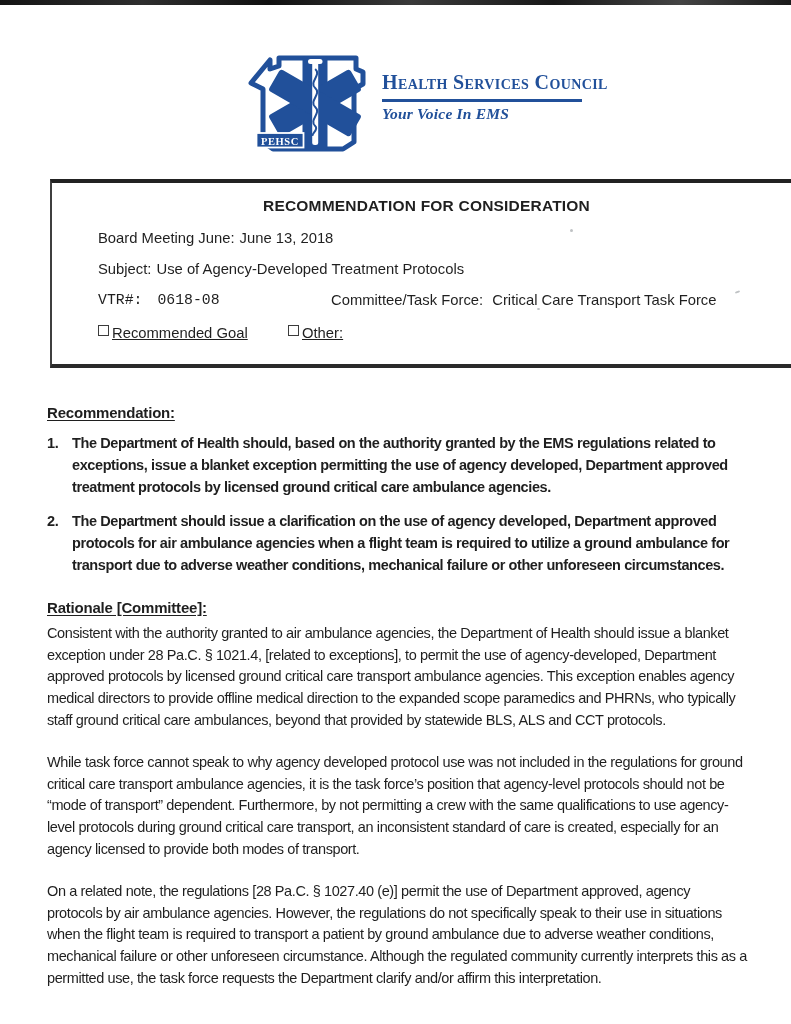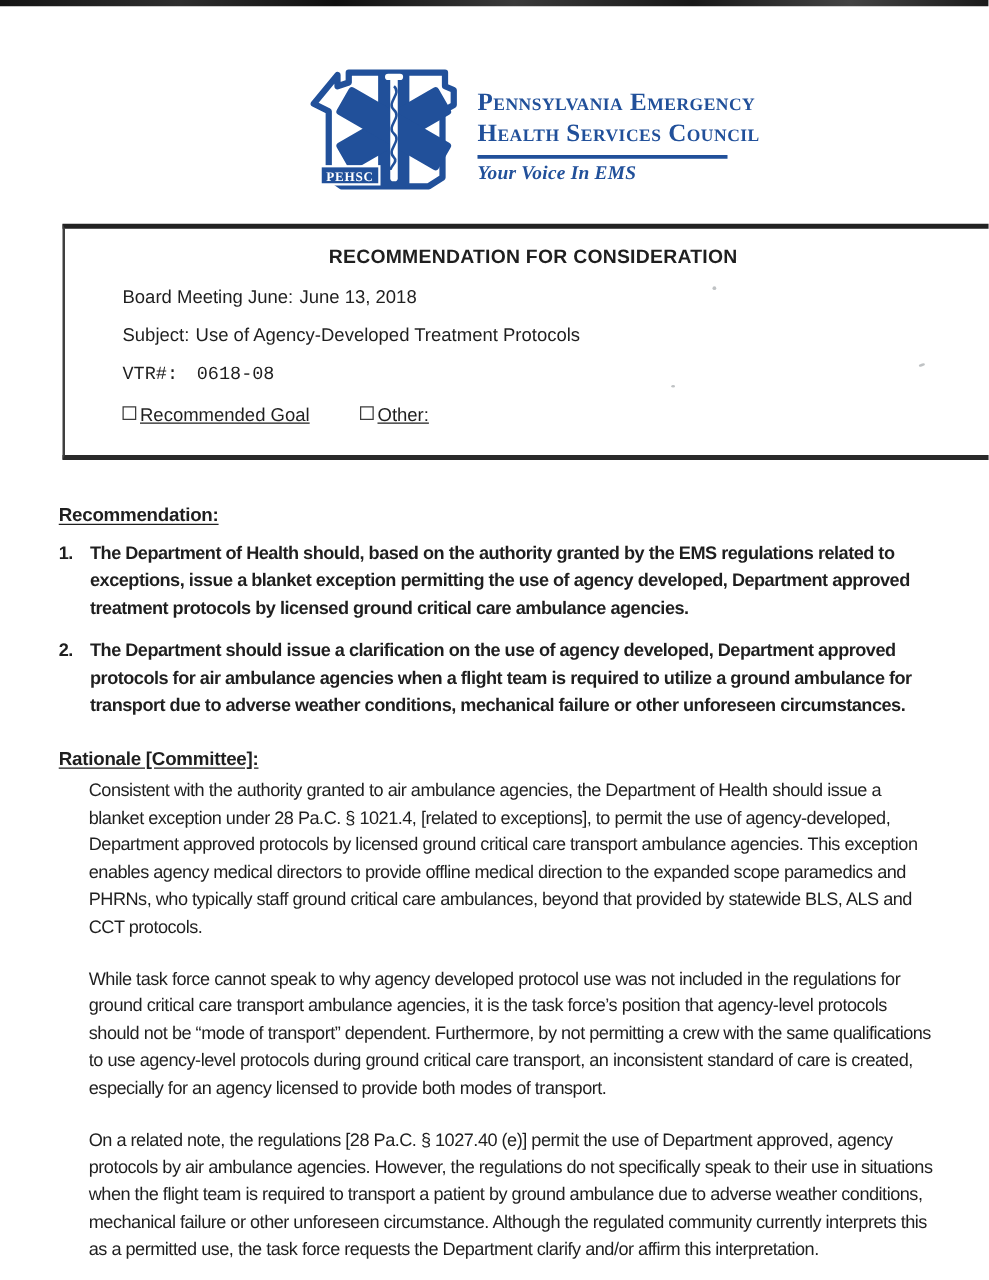--- a/index.html
+++ b/index.html
@@ -68,21 +68,21 @@
   
   .content { margin:36px 45px 0 47px; width:700px; font-size:14.5px; letter-spacing:-0.4px; }
   .section-heading {
     font-weight:bold; font-size:15px; text-decoration:underline;
     text-underline-offset:2px; margin-bottom:12px; letter-spacing:-0.2px;
   }
   .rec-item { display:flex; font-weight:bold; line-height:21.8px; margin-bottom:13px; }
   .rec-num { width:25px; flex:0 0 auto; }
   .rec-text { flex:1; }
   .rationale-section { margin-top:22px; }
-  .para { line-height:21.8px; margin-bottom:20px;margin-left:24px; }
+  .para { line-height:21.8px; margin-bottom:20px; }
 </style>
 </head>
 <body>
 
 <div class="page">
 
   <div class="scan-top"></div>
 
   <div class="logo-row">
     <svg class="logo-svg" viewBox="0 0 125 110" aria-hidden="true">
@@ -101,21 +101,20 @@
         <path d="M72.2,17 C79,23 65.5,30 72.2,36 C79,42 65.5,49 72.2,55 C79,61 65.5,68 72.2,74 C76,77.5 69,81 69.5,84" fill="none" class="brand-stroke" stroke-width="2"></path>
       </g>
 
       <g>
         <rect class="brand-fill" x="13.5" y="81" width="47" height="14.5" stroke="#ffffff" stroke-width="1.8"></rect>
         <text class="logo-banner-text" x="37" y="92.5" text-anchor="middle">PEHSC</text>
       </g>
     </svg>
 
     <div class="header-text">
-      <div class="org-name">Pennsylvania Emergency</div>
       <div class="org-name">Health Services Council</div>
       <div class="header-rule"></div>
       <div class="tagline">Your Voice In EMS</div>
     </div>
   </div>
 
   <div class="form-box">
     <div class="form-title">RECOMMENDATION FOR CONSIDERATION</div>
 
     <div class="form-row">
@@ -125,20 +124,24 @@
 
     <div class="form-row">
       <span>Subject:</span>
       <span style="margin-left:5px">Use of Agency-Developed Treatment Protocols</span>
     </div>
 
     <div class="form-row">
       <span class="col-vtr">
         <span>VTR#:</span>
         <span class="label-gap">0618-08</span>
+      </span>
+      <span>
+        <span>Committee/Task Force:</span>
+        <span style="margin-left:5px">Critical Care Transport Task Force</span>
       </span>
     </div>
 
     <div class="form-row" style="margin-top:17px">
       <span class="cb-item cb-item-1">
         <span class="checkbox"></span>
         <span>Recommended Goal</span>
       </span>
       <span class="cb-item">
         <span class="checkbox"></span>

